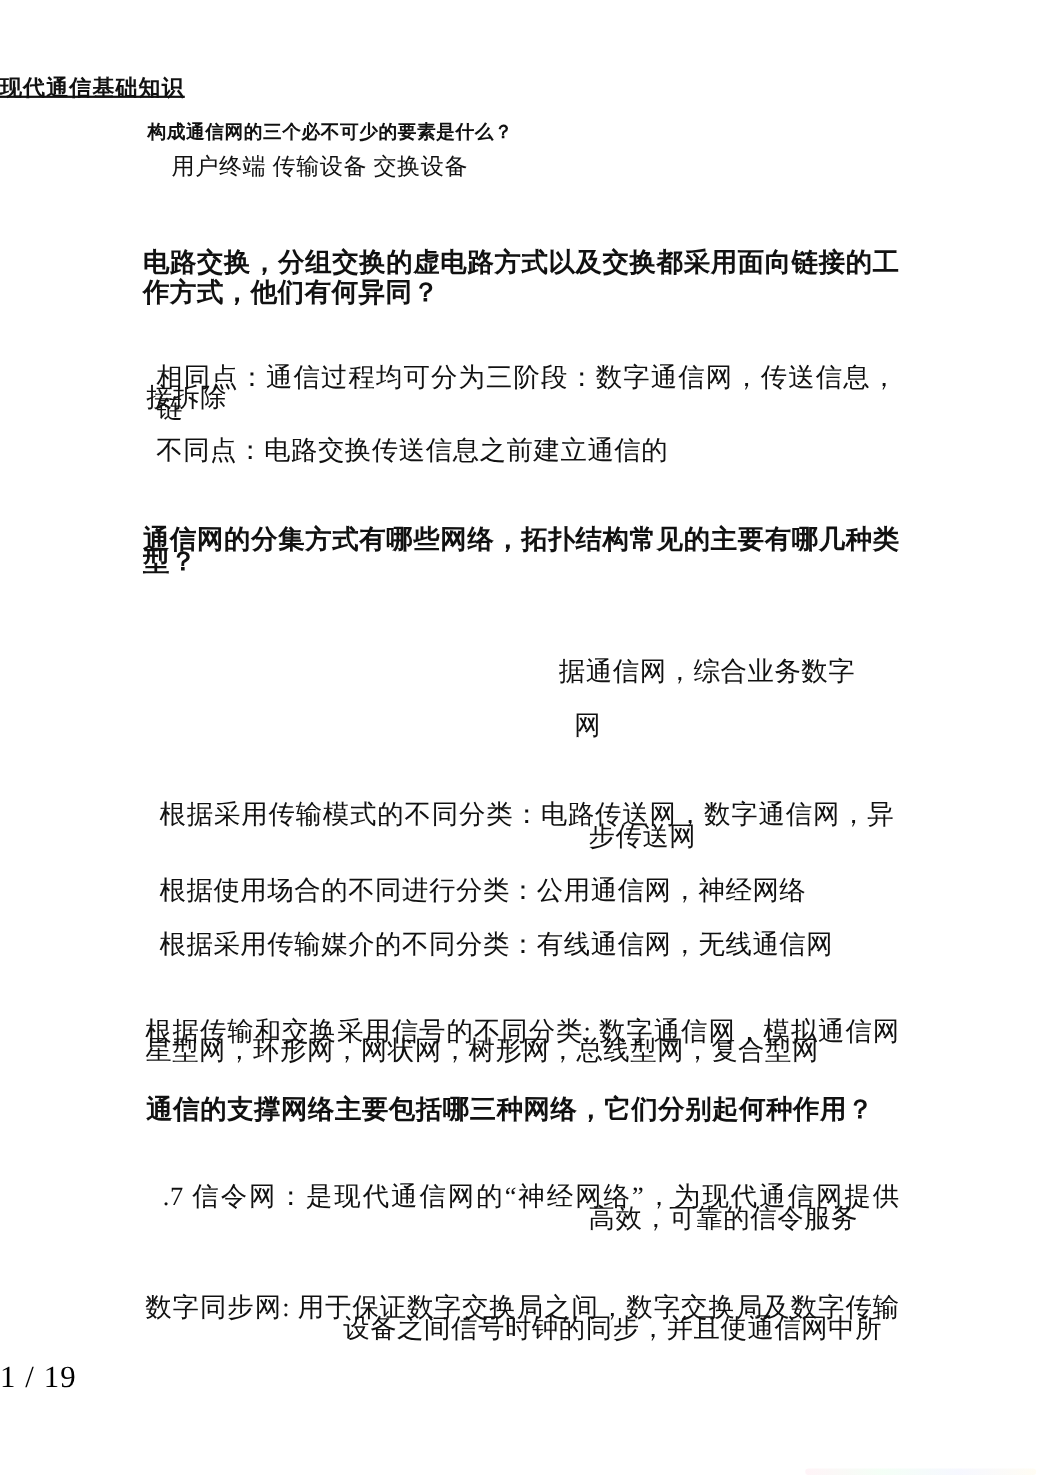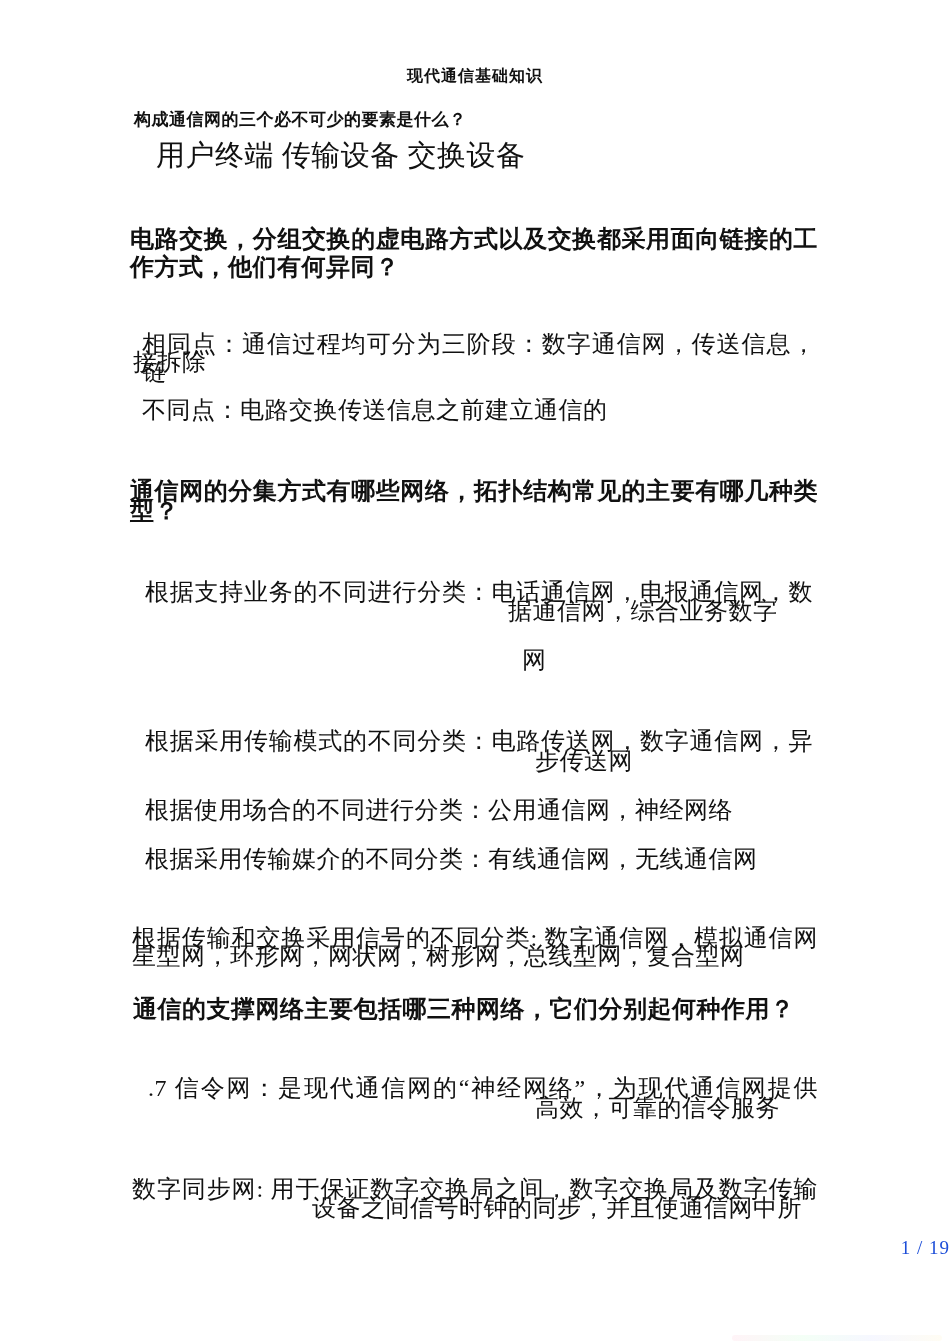--- a/index.html
+++ b/index.html
@@ -21,31 +21,31 @@
   }
   .bold { font-weight:bold; }
   .full {
     white-space:normal;
     text-align:justify;
     text-align-last:justify;
     margin-top:30px;
   }
   .doc-title {
     position:absolute; left:0; width:100%;
-    text-align:center;
-    font-size:16px; font-weight:bold;
+    font-size:20px; font-weight:bold;
     letter-spacing:1px;
+    text-decoration:underline;
   }
   .q-small { font-size:17px; letter-spacing:0.5px; }
-  .a-first { font-size:29px; }
+  .a-first { font-size:21px; }
   .footer {
     position:absolute; left:0; width:100%;
-    text-align:right;
-    font-size:19px;
-    color:#1d4ed8;
+    text-align:left;
+    font-size:28px;
+    color:#000000;
     letter-spacing:1px;
   }
   .watermark {
     position:absolute;
     right:8px; bottom:0;
     width:210px; height:6px;
     background:linear-gradient(90deg,
       rgba(255,210,225,0.25), rgba(210,255,220,0.25),
       rgba(220,225,255,0.25), rgba(255,245,210,0.25));
     border-radius:3px;
@@ -69,21 +69,20 @@
   <div class="ln full" style="top:301px; left:142px; width:674px">相同点：通信过程均可分为三阶段：数字通信网，传送信息，链</div>
 
   <div class="ln" style="top:349px; left:133px">接拆除</div>
 
   <div class="ln" style="top:397px; left:142px">不同点：电路交换传送信息之前建立通信的</div>
 
   <div class="ln bold full" style="top:448px; left:130px; width:688px">通信网的分集方式有哪些网络，拓扑结构常见的主要有哪几种类</div>
 
   <div class="ln bold" style="top:498px; left:130px">型？</div>
 
-  <div class="ln full" style="top:549px; left:145px; width:668px">根据支持业务的不同进行分类：电话通信网，电报通信网，数</div>
 
   <div class="ln" style="top:598px; left:508px">据通信网，综合业务数字</div>
 
   <div class="ln" style="top:647px; left:522px">网</div>
 
   <div class="ln full" style="top:698px; left:145px; width:668px">根据采用传输模式的不同分类：电路传送网，数字通信网，异</div>
 
   <div class="ln" style="top:748px; left:535px">步传送网</div>
 
   <div class="ln" style="top:797px; left:145px">根据使用场合的不同进行分类：公用通信网，神经网络</div>

